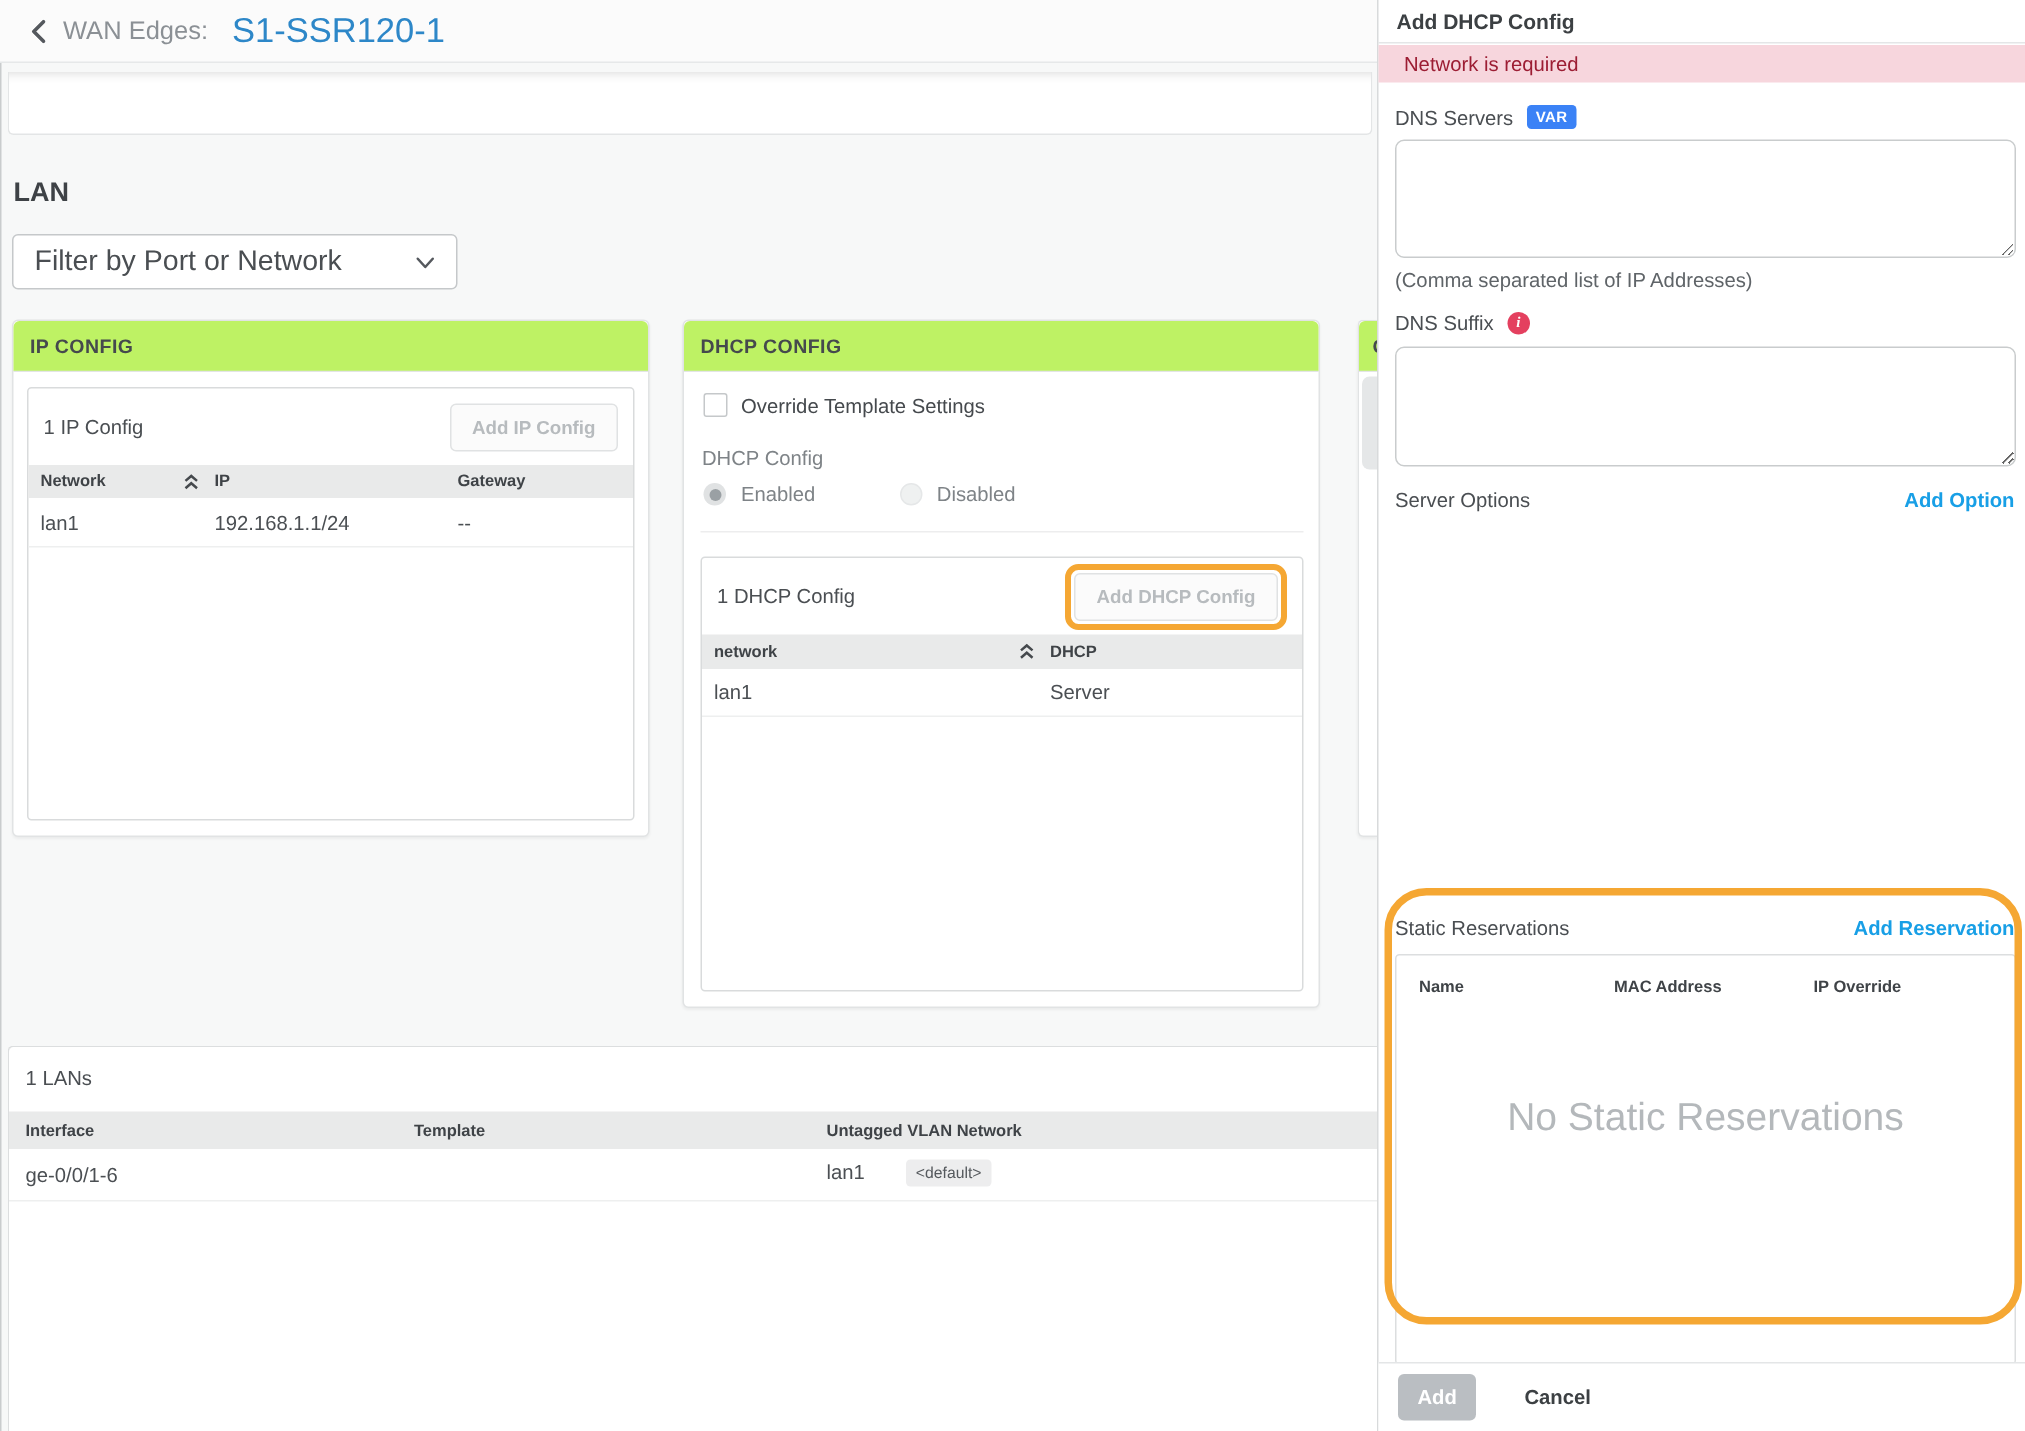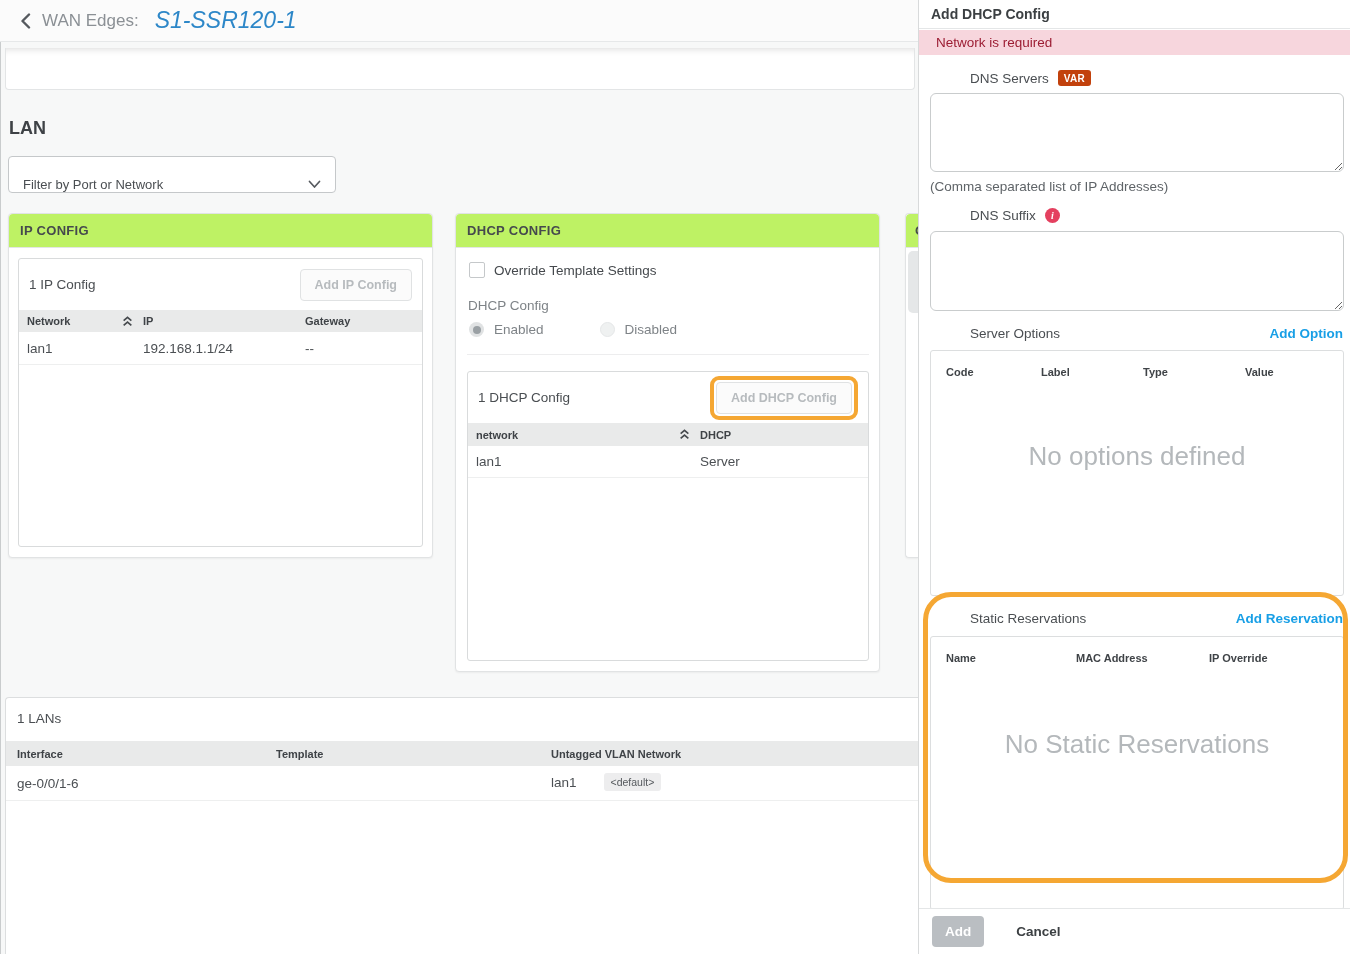--- a/index.html
+++ b/index.html
@@ -4,28 +4,28 @@
 <style>
   * { box-sizing: border-box; margin: 0; padding: 0; }
   html,body { width:1350px; height:954px; }
   body { font-family: "Liberation Sans", sans-serif; background:#f7f8f8; position:relative; overflow:hidden; color:#45494d; }
   #app { position:absolute; inset:0; width:1350px; height:954px; background:#f7f8f8; box-shadow: inset 0 1px 0 #a9acae, inset 1px 0 0 #c9cccd; }
 
   
   .top-header { position:absolute; left:0; top:0; width:918px; height:42px; background:#fbfbfb; border-bottom:1px solid #e6e8e9; display:flex; align-items:center; padding-left:14px; }
   .back-chevron { width:22px; height:22px; display:flex; align-items:center; justify-content:center; cursor:pointer; margin-right:6px; }
   .breadcrumb { font-size:17px; color:#8b9095; margin-right:16px; }
-  .device-name { font-size:23px; color:#2d87c8;font-style:italic; }
+  .device-name { font-size:23px; color:#2d87c8; }
 
   
   .scroll-card { position:absolute; left:5px; top:48px; width:910px; height:42px; background:#fff; border:1px solid #e3e5e6; border-top:none; border-radius:0 0 4px 4px; box-shadow: inset 0 8px 8px -8px rgba(0,0,0,0.18); }
 
   
   .lan-heading { position:absolute; left:9px; top:118px; font-size:18px; font-weight:bold; color:#3e4246; }
-  .filter-select { position:absolute; left:8px; top:156px; width:328px; height:37px; background:#fff; border:1px solid #c5c8ca; border-radius:4px; display:flex; align-items:flex-end; justify-content:space-between; padding:0 14px; font-size:13px; color:#4a4e52; cursor:pointer; }
+  .filter-select { position:absolute; left:8px; top:156px; width:297px; height:37px; background:#fff; border:1px solid #c5c8ca; border-radius:4px; display:flex; align-items:center; justify-content:space-between; padding:0 14px; font-size:19px; color:#4a4e52; cursor:pointer; }
 
   
   .panel { position:absolute; background:#fff; border:1px solid #e1e3e4; border-radius:4px; box-shadow:0 1px 2px rgba(0,0,0,0.05); }
   .panel-header { height:34px; background:#bef264; border-bottom:1px solid #e3e5e5; border-radius:4px 4px 0 0; display:flex; align-items:center; padding:0 11px; font-weight:bold; font-size:13px; color:#45494d; letter-spacing:.3px; }
   .subcard { position:absolute; background:#fff; border:1px solid #d9dbdc; border-radius:3px; }
   .subcard-top { height:51px; display:flex; align-items:center; justify-content:space-between; padding:0 10px; font-size:13.5px; color:#4a4e52; }
   .btn-ghost { border:1px solid #e0e2e3; background:#fbfbfb; color:#b7bbbe; font-weight:bold; font-size:12.5px; padding:8px 14px; border-radius:4px; font-family:inherit; cursor:default; }
   .grid-head { background:#e9eaea; display:grid; align-items:center; font-weight:bold; font-size:11px; color:#3f4347; }
   .grid-row  { display:grid; align-items:center; font-size:13.5px; color:#4b4f53; border-bottom:1px solid #eeefef; }
   .col-flex { display:flex; align-items:center; justify-content:space-between; padding-right:4px; }
@@ -65,22 +65,22 @@
   .lans-card { position:absolute; left:5px; top:697px; width:913px; height:257px; background:#fff; border:1px solid #dcdedf; border-bottom:none; border-right:none; border-radius:4px 0 0 0; }
   .lans-count { position:absolute; left:11px; top:13px; font-size:13.5px; color:#4a4e52; }
   .lans-grid-head { position:absolute; left:0; top:43px; width:100%; height:25px; grid-template-columns:259px 275px auto; padding-left:11px; }
   .lans-grid-row  { position:absolute; left:0; top:68px; width:100%; height:35px; grid-template-columns:259px 275px auto; padding-left:11px; }
   .default-badge { display:inline-block; margin-left:27px; background:#ededee; color:#55595d; font-size:10.5px; padding:3px 7px; border-radius:3px; position:relative; top:-1px; }
 
   
   .side-panel { position:absolute; left:918px; top:0; width:432px; height:954px; background:#fff; border-left:1px solid #d8dadb; }
   .sp-title { height:29px; border-bottom:1px solid #e4e6e7; display:flex; align-items:center; padding:0 12px; font-weight:bold; font-size:14px; color:#3c4043; }
   .sp-error { position:absolute; left:0; top:30px; width:100%; height:25px; background:#f7d6dd; display:flex; align-items:center; padding:0 17px; color:#9c1d33; font-size:13.5px; }
-  .sp-label { position:absolute; left:11px; font-size:13.5px; color:#4a4e52; display:flex; align-items:center;margin-left:40px; }
-  .var-badge { margin-left:9px; background:#c2410c; color:#fff; font-weight:bold; font-size:10px; padding:2.5px 6px; border-radius:3px; letter-spacing:.3px; }
+  .sp-label { position:absolute; left:11px; font-size:13.5px; color:#4a4e52; display:flex; align-items:center; }
+  .var-badge { margin-left:9px; background:#3b82f6; color:#fff; font-weight:bold; font-size:10px; padding:2.5px 6px; border-radius:3px; letter-spacing:.3px; }
   .sp-textarea { position:absolute; left:11px; width:414px; border:1px solid #c9cccd; border-radius:6px; resize:both; font-family:inherit; font-size:13px; padding:6px; background:#fff; }
   .sp-note { position:absolute; left:11px; top:179px; font-size:13.5px; color:#5f6468; }
   .info-icon { margin-left:9px; width:15px; height:15px; border-radius:50%; background:#e4405f; color:#fff; font-size:10px; font-weight:bold; display:flex; align-items:center; justify-content:center; cursor:pointer; font-family:"Liberation Serif", serif; font-style:italic; }
   .sp-link { position:absolute; right:7px; color:#189fe6; font-weight:bold; font-size:13.5px; cursor:pointer; }
   .sp-box { position:absolute; left:11px; width:414px; background:#fff; border:1px solid #dcdedf; border-radius:3px; }
   .sp-box-head { display:grid; padding:15px 15px 8px 15px; font-weight:bold; font-size:11px; color:#3f4347; }
   .opts-head { grid-template-columns:95px 102px 102px auto; }
   .resv-head { grid-template-columns:130px 133px auto; }
   .empty-msg { position:absolute; left:0; width:100%; text-align:center; font-size:26px; color:#b4b8bb; }
   .annot-ring { position:absolute; left:4px; top:592px; width:425px; height:291px; border:5px solid #f5a733; border-radius:28px; pointer-events:none; z-index:5; }
@@ -217,29 +217,20 @@
     <div class="sp-note">(Comma separated list of IP Addresses)</div>
 
     <div class="sp-label" style="top:208px;">
       <span>DNS Suffix</span>
       <span class="info-icon">i</span>
     </div>
     <textarea class="sp-textarea" style="top: 231px; height: 80px;"></textarea>
 
     <div class="sp-label" style="top:326px;">Server Options</div>
     <span class="sp-link" style="top:326px;">Add Option</span>
-    <div class="sp-box" style="top:350px; height:246px;">
-      <div class="sp-box-head opts-head">
-        <div>Code</div>
-        <div>Label</div>
-        <div>Type</div>
-        <div>Value</div>
-      </div>
-      <div class="empty-msg" style="top:90px;">No options defined</div>
-    </div>
 
     <div class="sp-label" style="top:611px;">Static Reservations</div>
     <span class="sp-link" style="top:611px;">Add Reservation</span>
     <div class="sp-box" style="top:636px; height:274px;">
       <div class="sp-box-head resv-head">
         <div>Name</div>
         <div>MAC Address</div>
         <div>IP Override</div>
       </div>
       <div class="empty-msg" style="top:92px;">No Static Reservations</div>

